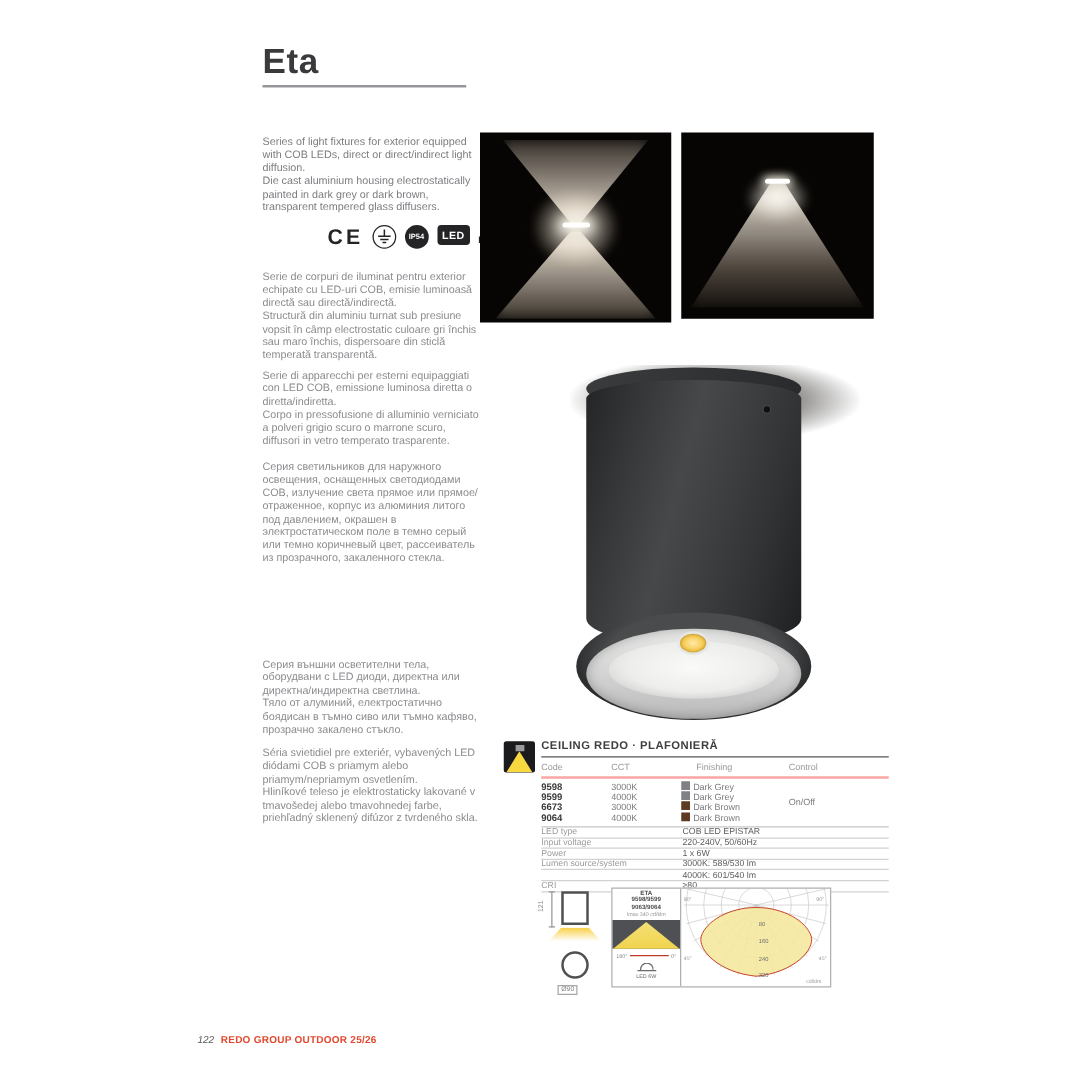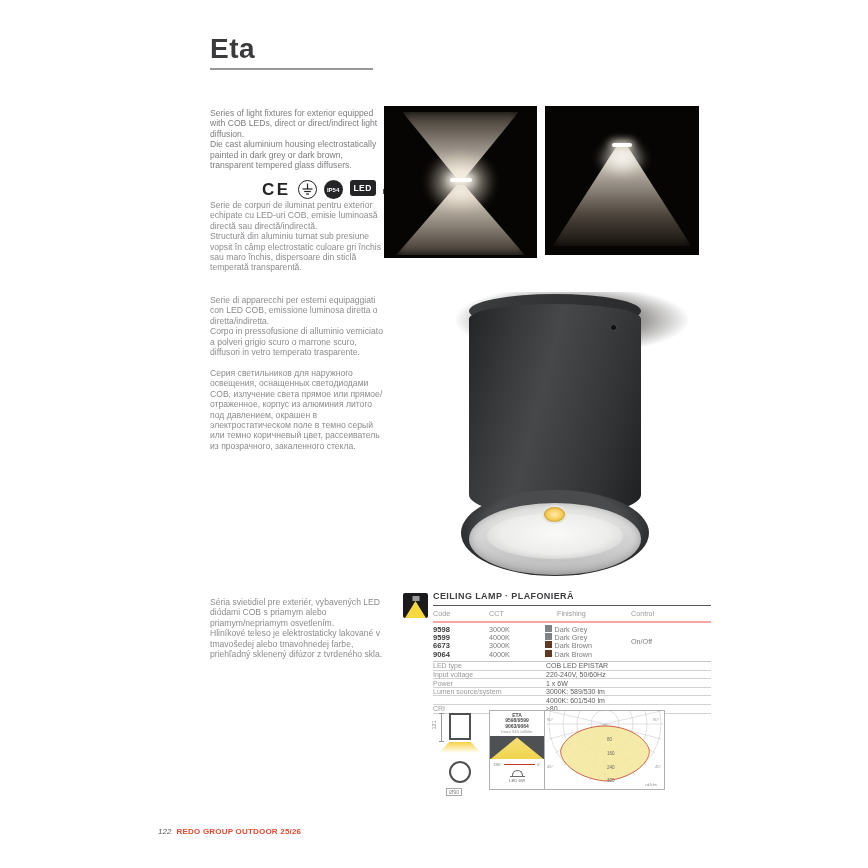--- a/index.html
+++ b/index.html
@@ -4,21 +4,21 @@
 <style>
   * { margin:0; padding:0; box-sizing:border-box; }
   html,body { width:868px; height:868px; background:#fff; font-family:"Liberation Sans","DejaVu Sans",sans-serif; }
   .page { position:relative; width:724px; height:868px; background:#fff; overflow:hidden; }
   .abs { position:absolute; }
 
   
   .title { left:210px; top:33px; width:163px; font-size:28px; font-weight:800; color:#3a3a3c; letter-spacing:.5px; padding-bottom:3px; border-bottom:2px solid #96979a; }
   .para { width:174px; font-size:8.6px; line-height:10.4px; color:#8b8c8f; white-space:pre-line; }
   .p-en { left:210px; top:108px; color:#7c7d80; }
-  .p-ro { left:210px; top:200px; }
+  .p-ro { left:210px; top:216px; }
   .p-it { left:210px; top:295px; }
   .p-ru { left:210px; top:368px; }
   .p-hu { left:210px; top:462px; }
   .p-bg { left:210px; top:526px; }
   .p-sk { left:210px; top:597px; }
 
   
   .badges { left:226px; top:180px; width:174px; height:24px; display:flex; align-items:flex-start; gap:7px;margin-left:36px; }
   .b-ce { font-size:17px; font-weight:700; color:#242427; letter-spacing:2.5px; }
   .b-ground { width:19px; height:19px; border:1.6px solid #242427; border-radius:50%; display:flex; align-items:center; justify-content:center; }
@@ -133,20 +133,22 @@
       <div class="rt">RoHS</div>
       <div class="rs">compliant</div>
     </span>
   </div>
 
   <p class="abs para p-ro">Serie de corpuri de iluminat pentru exterior echipate cu LED-uri COB, emisie luminoasă directă sau directă/indirectă.
 Structură din aluminiu turnat sub presiune vopsit în câmp electrostatic culoare gri închis sau maro închis, dispersoare din sticlă temperată transparentă.</p>
   <p class="abs para p-it">Serie di apparecchi per esterni equipaggiati con LED COB, emissione luminosa diretta o diretta/indiretta.
 Corpo in pressofusione di alluminio verniciato a polveri grigio scuro o marrone scuro, diffusori in vetro temperato trasparente.</p>
   <p class="abs para p-ru">Серия светильников для наружного освещения, оснащенных светодиодами COB, излучение света прямое или прямое/отраженное, корпус из алюминия литого под давлением, окрашен в электростатическом поле в темно серый или темно коричневый цвет, рассеиватель из  прозрачного, закаленного стекла.</p>
+  <p class="abs para p-bg">Серия външни осветителни тела, оборудвани с LED диоди, директна или директна/индиректна светлина.
+Тяло от алуминий, електростатично боядисан в тъмно сиво или тъмно кафяво, прозрачно закалено стъкло.</p>
   <p class="abs para p-sk">Séria svietidiel pre exteriér, vybavených LED diódami COB s priamym alebo priamym/nepriamym osvetlením.
 Hliníkové teleso je elektrostaticky lakované v tmavošedej alebo tmavohnedej farbe, priehľadný sklenený difúzor z tvrdeného skla.</p>
 
   <div class="abs photo photo1">
     <div class="p1-coneup"></div>
     <div class="p1-conedown"></div>
     <div class="p1-glow"></div>
     <div class="p1-lamp"></div>
   </div>
   <div class="abs photo photo2">
@@ -165,21 +167,21 @@
     <div class="pp-glass-hi"></div>
     <div class="pp-led"></div>
   </div>
 
   <div class="abs cat-icon">
     <div class="ci-lamp"></div>
     <div class="ci-beam"></div>
   </div>
 
   <div class="abs spec">
-    <h2>CEILING LAMP · PLAFONIERĂ</h2>
+    <h2>CEILING REDO · PLAFONIERĂ</h2>
     <div class="cols">
       <span class="c1">Code</span>
       <span class="c2">CCT</span>
       <span class="c3">Finishing</span>
       <span class="c4">Control</span>
     </div>
     <div class="rows-wrap">
       <div class="prow">
         <span class="code">9598</span>
         <span class="c2">3000K</span>

